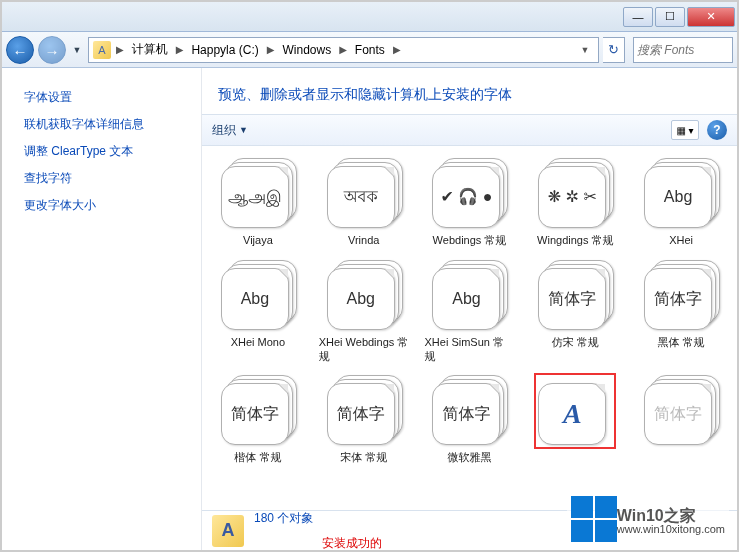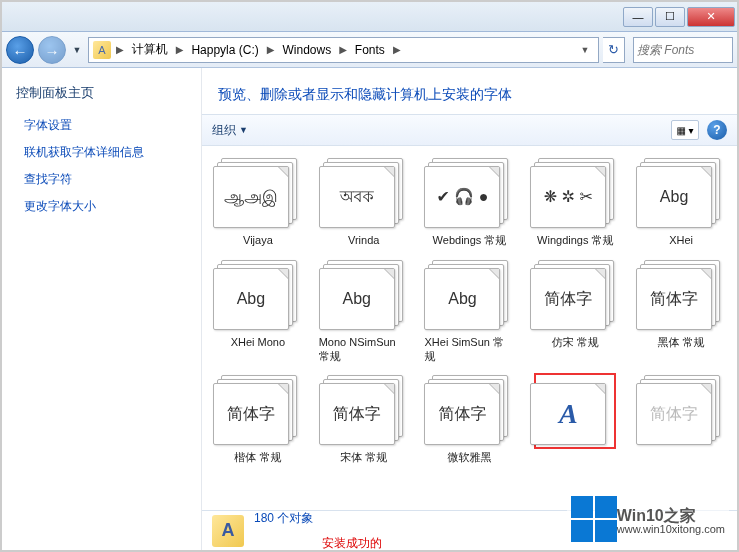--- a/index.html
+++ b/index.html
@@ -31,21 +31,21 @@
 .main-title{color:#0a4ab8;font-size:14px;font-weight:400;}
 .toolbar{height:32px;background:linear-gradient(to bottom,#f8fbff,#eaf1fb);border-top:1px solid #d8e2ee;border-bottom:1px solid #d8e2ee;display:flex;align-items:center;padding:0 10px;}
 .toolbar-btn{font-size:12px;color:#1a3e6e;cursor:pointer;display:flex;align-items:center;gap:3px;}
 .toolbar-right{margin-left:auto;display:flex;align-items:center;gap:8px;}
 .viewbtn{width:28px;height:20px;border:1px solid #b8c8dc;border-radius:2px;display:flex;align-items:center;justify-content:center;font-size:10px;cursor:pointer;background:#fff;}
 .helpbtn{width:20px;height:20px;border-radius:50%;background:radial-gradient(circle at 35% 30%,#5aa0e8,#1a5ca8);color:#fff;display:flex;align-items:center;justify-content:center;font-size:12px;font-weight:bold;cursor:pointer;}
 .grid{flex:1;overflow-y:auto;padding:8px 4px;display:grid;grid-template-columns:repeat(5,1fr);gap:4px 2px;align-content:start;position:relative;}
 .font-item{display:flex;flex-direction:column;align-items:center;cursor:pointer;padding:4px 2px;}
 .font-item.selected .thumb-wrap{outline:2px solid #e33;}
 .thumb-wrap{position:relative;width:78px;height:72px;}
-.thumb{position:absolute;width:76px;height:62px;background:#fff;border:1px solid #b0b0b0;border-radius:2px;box-shadow:1px 1px 2px rgba(0,0,0,.15);}
+.thumb{position:absolute;width:68px;height:62px;background:#fff;border:1px solid #b0b0b0;border-radius:14px;box-shadow:1px 1px 2px rgba(0,0,0,.15);}
 .thumb.s1{right:0;top:0;}
 .thumb.s2{right:4px;top:4px;}
 .thumb.s3{right:8px;top:8px;display:flex;align-items:center;justify-content:center;font-size:16px;color:#333;padding:4px;text-align:center;line-height:1.1;}
 .thumb.s3::before{content:"";position:absolute;top:0;right:0;border-style:solid;border-width:0 10px 10px 0;border-color:transparent #b0b0b0 transparent transparent;}
 .thumb.s3::after{content:"";position:absolute;top:0;right:0;border-style:solid;border-width:0 9px 9px 0;border-color:transparent #e8e8e8 transparent transparent;}
 .font-name{font-size:11px;color:#222;text-align:left;margin-top:4px;max-width:90px;line-height:1.25;}
 .statusbar{height:40px;border-top:1px solid #d8e2ee;display:flex;align-items:center;padding:0 10px;gap:10px;font-size:12px;position:relative;}
 .status-icon{width:32px;height:32px;background:linear-gradient(135deg,#ffe79a,#f0c850);border-radius:3px;display:flex;align-items:center;justify-content:center;color:#3a5aa0;font-size:18px;font-weight:bold;}
 .status-count{color:#0a4ab8;}
 .status-msg{color:#d00;margin-left:68px;margin-top:8px;}
@@ -87,24 +87,24 @@
     <span class="addr-dd">▼</span>
   </div>
   <div class="addr-ref">↻</div>
   <div class="searchbox">
     <input placeholder="搜索 Fonts" style="">
   </div>
 </div>
 
 <div class="body">
   <div class="sidebar">
-    <div class="sidebar-title">控制面板主页</div>
     <div class="sidelinks">
       <a>字体设置</a>
       <a>联机获取字体详细信息</a>
+      <a>调整 ClearType 文本</a>
       <a>查找字符</a>
       <a>更改字体大小</a>
     </div>
   </div>
 
   <div class="main">
     <div class="main-header">
       <div class="main-title">预览、删除或者显示和隐藏计算机上安装的字体</div>
     </div>
     <div class="toolbar">
@@ -166,21 +166,21 @@
             <div class="thumb s3">Abg</div>
           </div>
           <div class="font-name">XHei Mono</div>
         </div>
         <div class="font-item">
           <div class="thumb-wrap">
             <div class="thumb s1"></div>
             <div class="thumb s2"></div>
             <div class="thumb s3">Abg</div>
           </div>
-          <div class="font-name">Mono NSimSun 常规</div>
+          <div class="font-name">XHei Webdings 常规</div>
         </div>
         <div class="font-item">
           <div class="thumb-wrap">
             <div class="thumb s1"></div>
             <div class="thumb s2"></div>
             <div class="thumb s3">Abg</div>
           </div>
           <div class="font-name">XHei SimSun 常规</div>
         </div>
         <div class="font-item">

